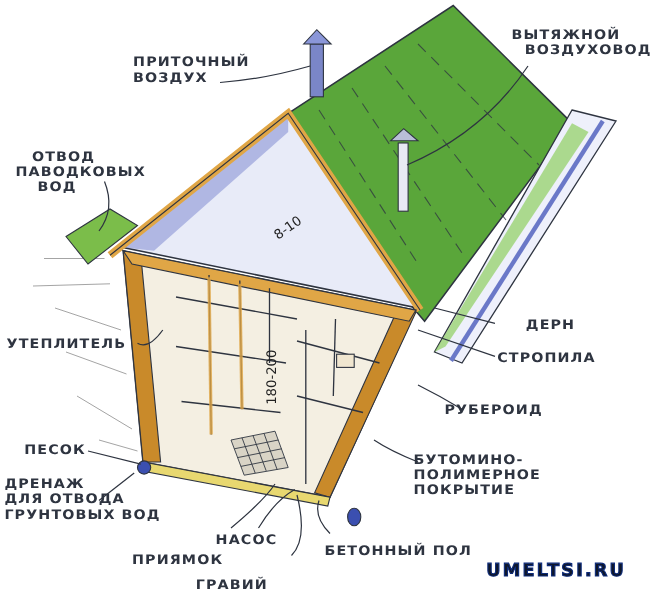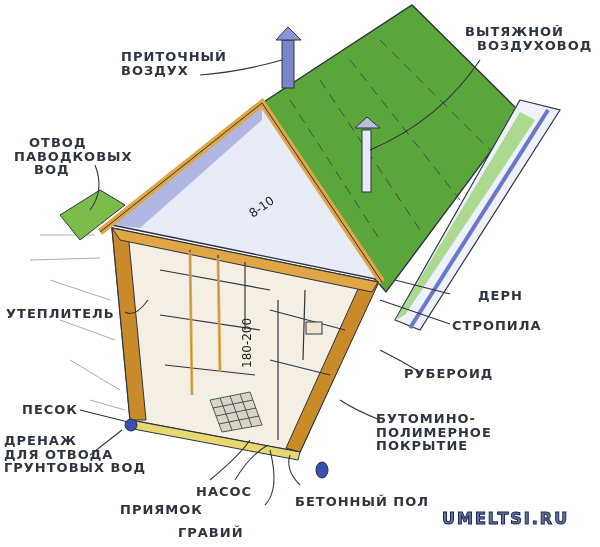--- a/index.html
+++ b/index.html
@@ -4,21 +4,21 @@
 <style>
   html, body { margin:0; padding:0; background:#ffffff; }
   body { width:600px; height:547px; overflow:hidden; position:relative;
          font-family: "DejaVu Sans", sans-serif; }
   #scene { position:absolute; left:0; top:0; width:600px; height:547px; }
   .lbl { position:absolute; font-family:"DejaVu Sans", sans-serif; font-size:13px;
          color:#2e3440; letter-spacing:1px; line-height:15px; font-weight:bold;
          text-transform:uppercase; white-space:nowrap; transform:scaleY(0.92); }
   .dim { position:absolute; font-family:"DejaVu Sans", sans-serif; font-size:12px; color:#222; }
   .wm  { position:absolute; left:442px; top:509px; font-family:"DejaVu Sans", sans-serif;
-         font-size:16px; font-weight:bold; color:#737373; letter-spacing:2px;
+         font-size:16px; font-weight:bold; color:#0f172a; letter-spacing:2px;
          -webkit-text-stroke:1px #0c2a7a; }
 </style>
 </head>
 <body>
 
 <svg id="scene" viewBox="0 0 600 547" xmlns="http://www.w3.org/2000/svg">
 
   <g stroke="#555" stroke-width="0.7" opacity="0.7">
     <path d="M40 235 L95 235 M30 260 L100 258 M50 280 L110 300 M60 320 L115 340 M70 360 L120 390 M90 400 L125 410" fill="none"></path>
   </g>

